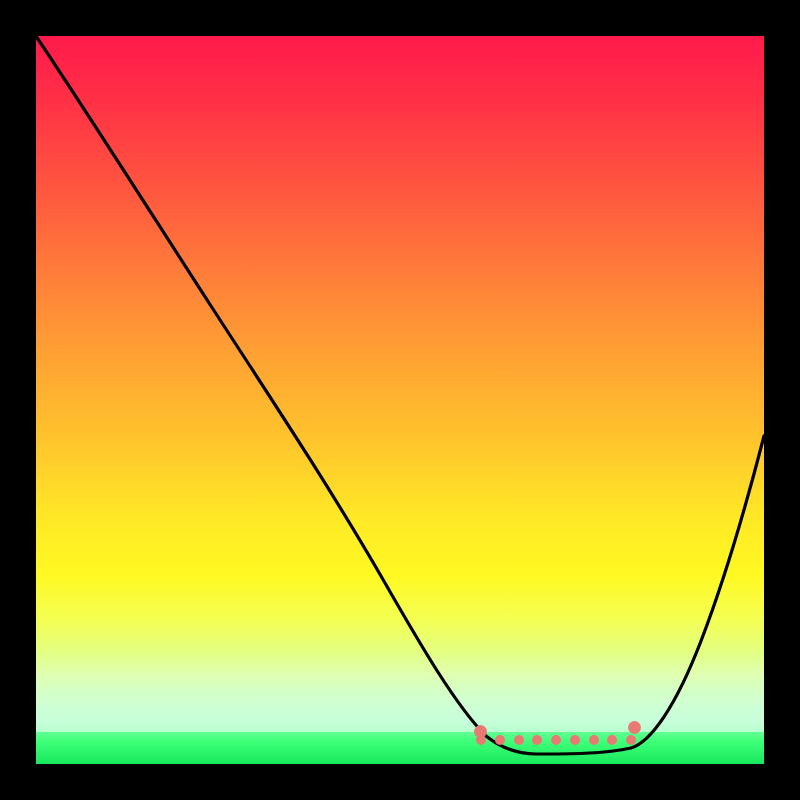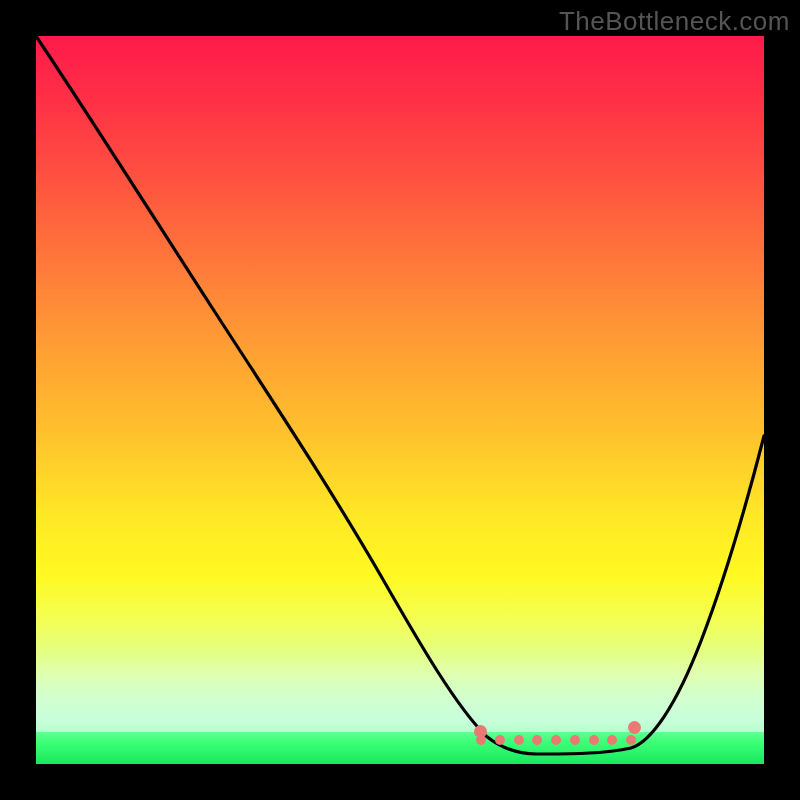--- a/index.html
+++ b/index.html
@@ -97,21 +97,20 @@
     height: 13px;
     border-radius: 50%;
     background: #e97a73;
     z-index: 6;
   }
 </style>
 </head>
 <body>
 
 <div class="frame">
-  <div class="watermark">TheBottleneck.com</div>
 
   <div class="plot">
     <div class="gradient"></div>
     <div class="pale-band"></div>
 
     <svg class="curve" viewBox="0 0 728 728" preserveAspectRatio="none">
       <path d="M 0 0
                C 60 90, 120 185, 175 270
                C 230 355, 290 445, 345 540
                C 385 610, 420 670, 450 700

